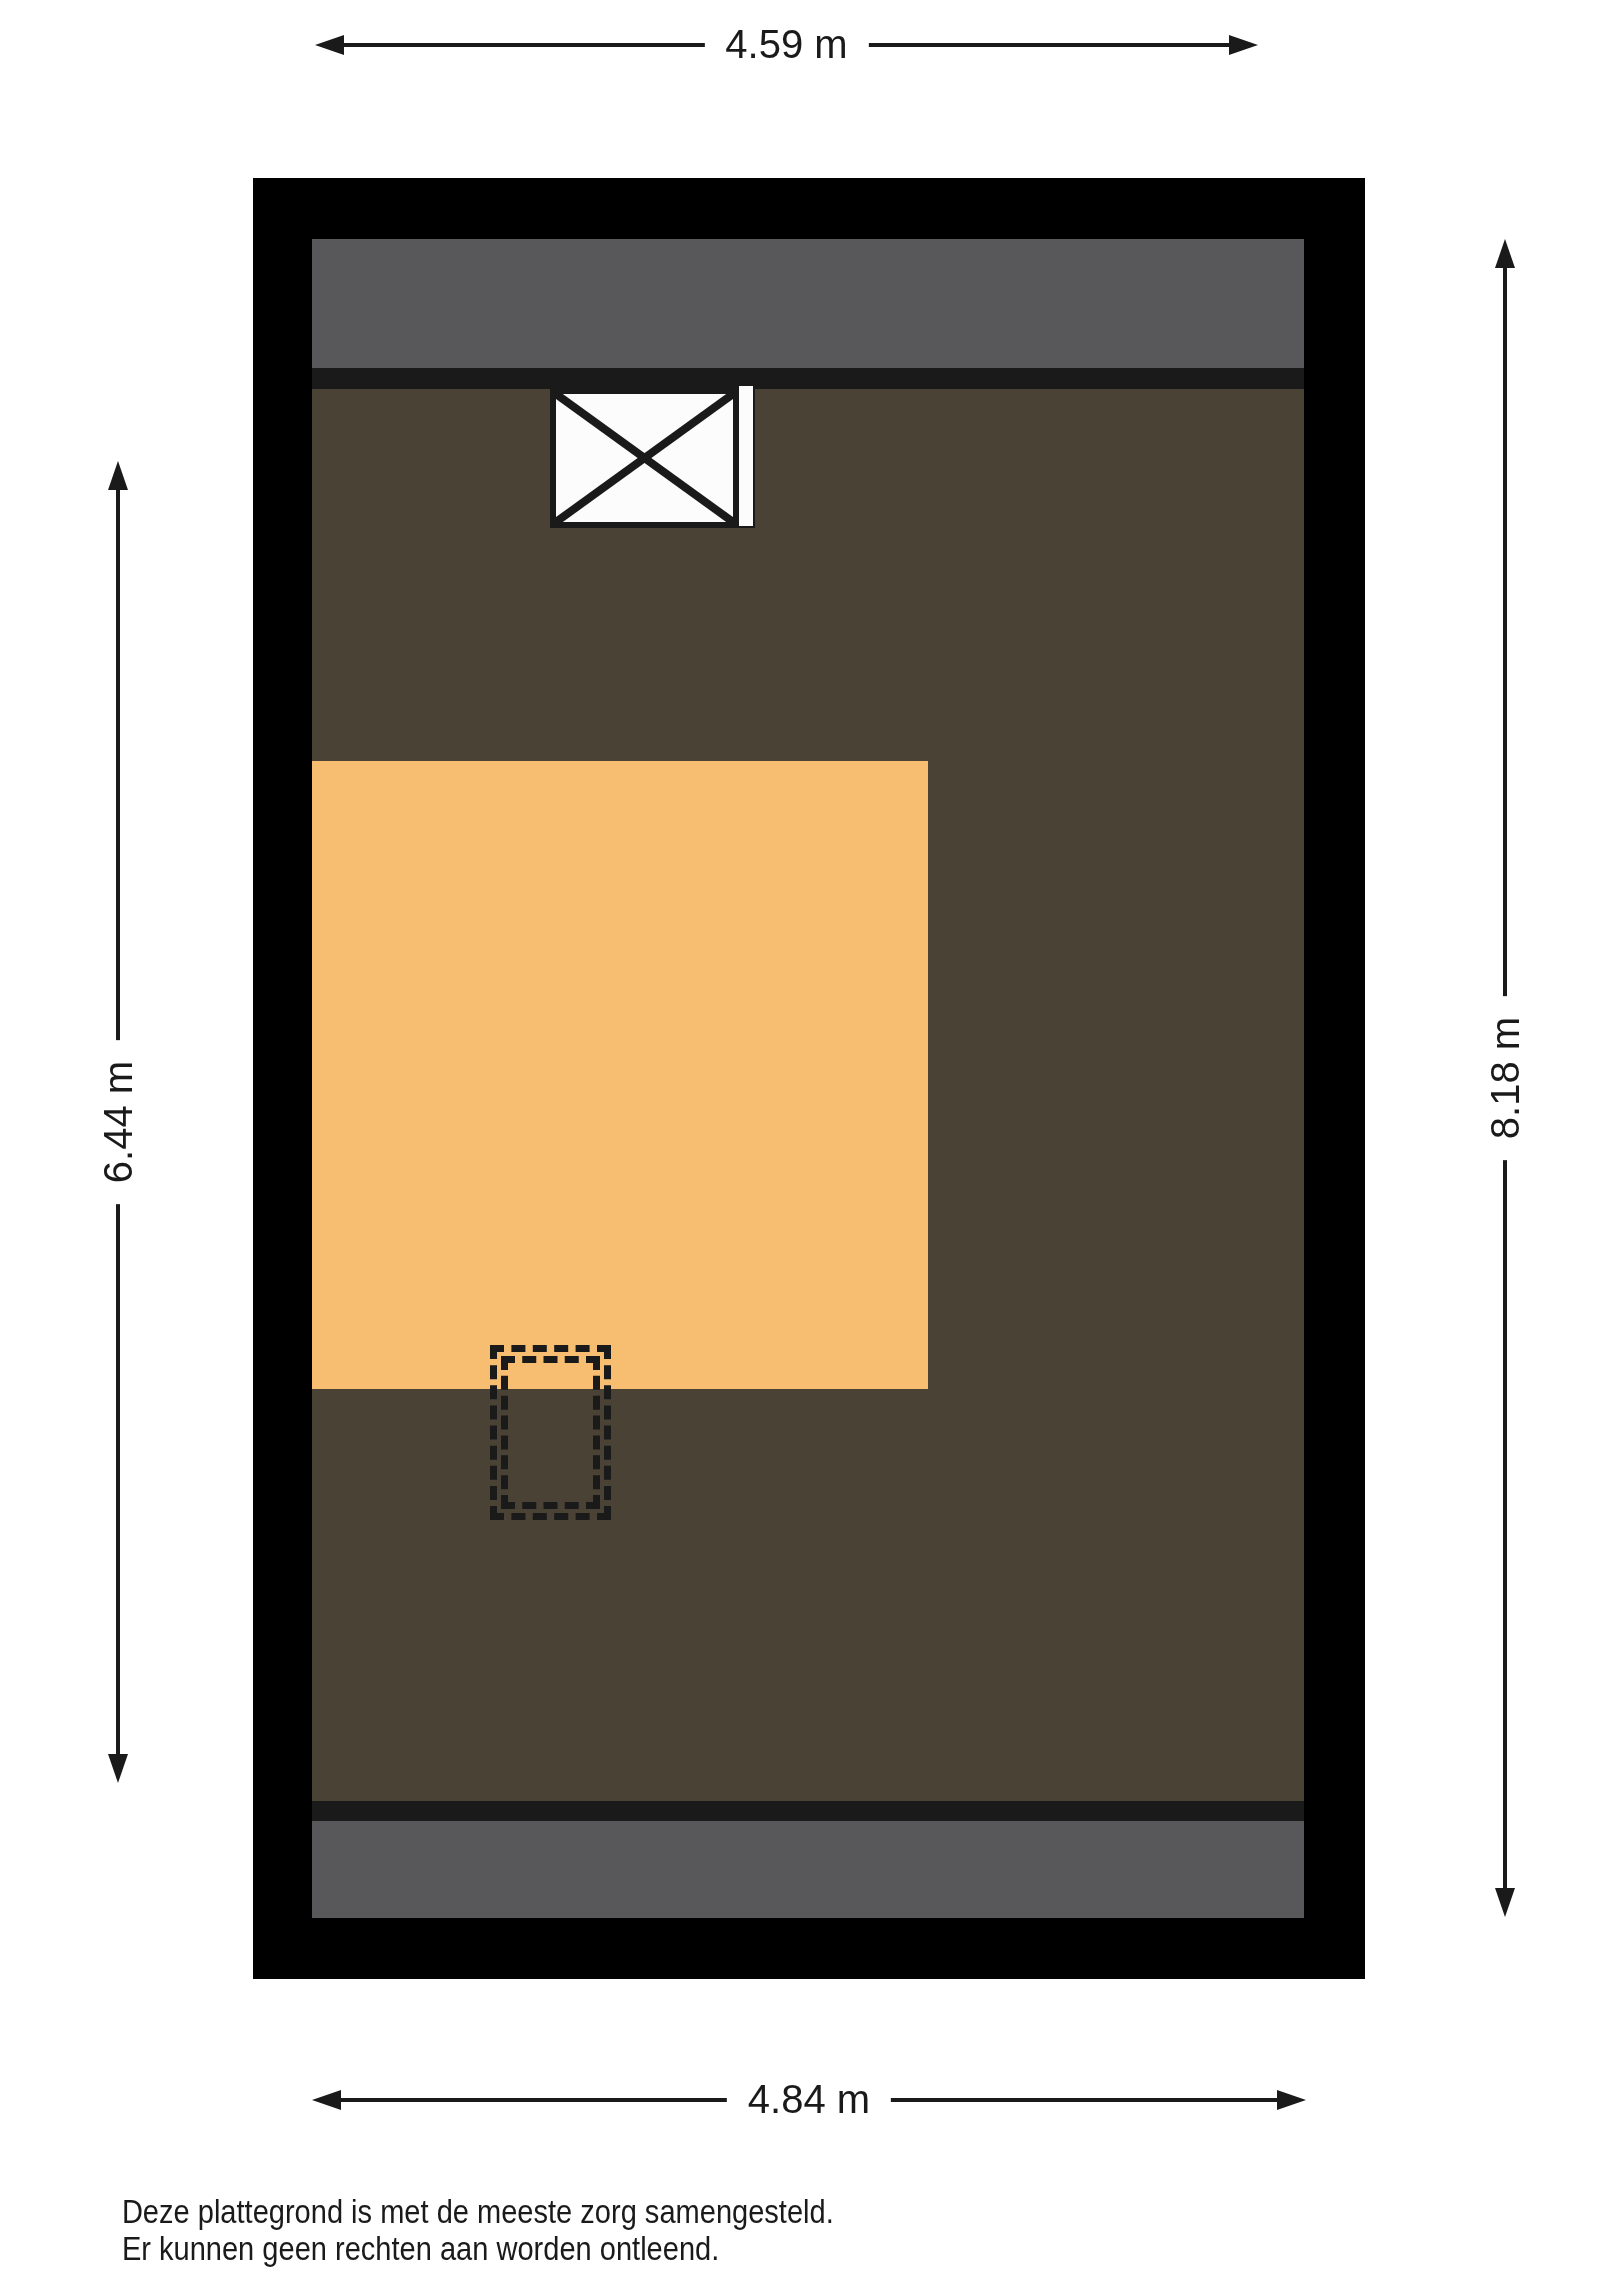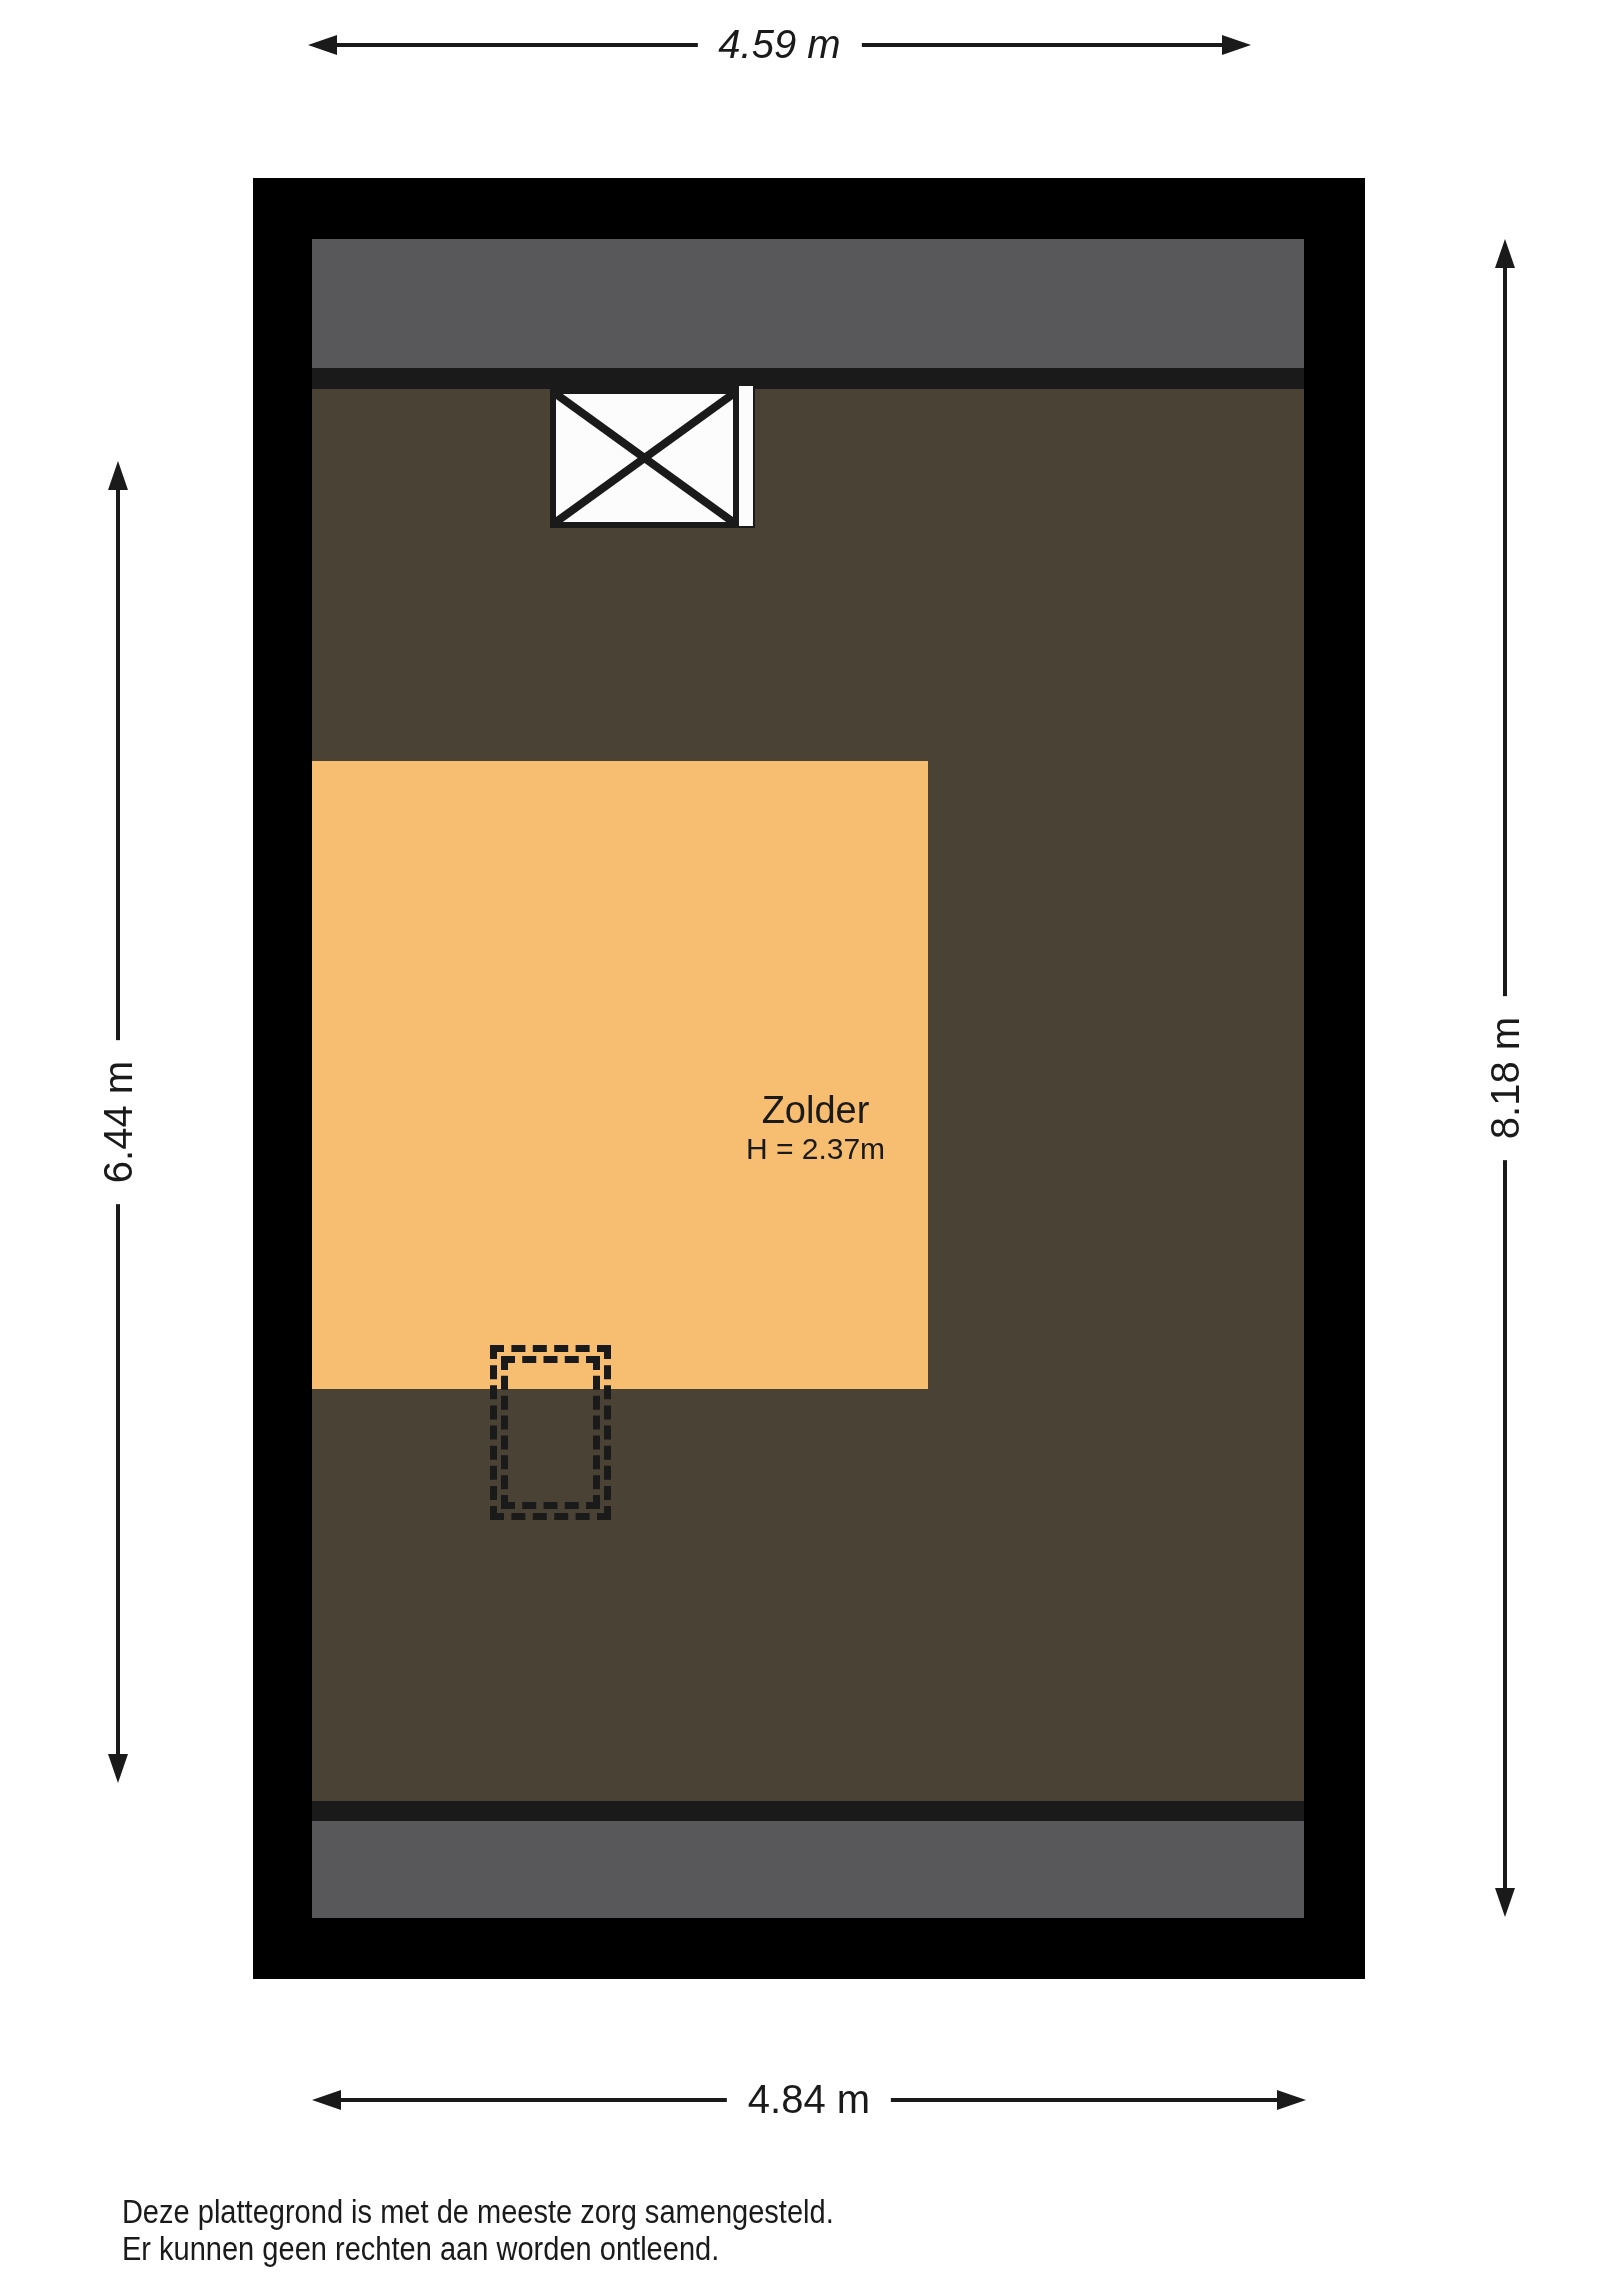--- a/index.html
+++ b/index.html
@@ -27,21 +27,21 @@
          border:7.2px dashed var(--line,#1a1a1a);z-index:4;}
   .hatch-inner{position:absolute;inset:4px;border:7.2px dashed var(--line,#1a1a1a);}
 
   
   .room-label{position:absolute;left:344px;top:850px;width:319px;text-align:center;z-index:5;color:var(--line,#1a1a1a);}
   .room-name{font-size:38px;line-height:43px;}
   .room-height{font-size:30px;line-height:33px;}
 
   
   .dim{position:absolute;}
-  .dim-top{left:308px;top:34px;width:943px;height:22px;font-style:italic;}
+  .dim-top{left:315px;top:34px;width:943px;height:22px;}
   .dim-bottom{left:312px;top:2089px;width:994px;height:22px;}
   .dim-left{left:107px;top:461px;width:22px;height:1322px;}
   .dim-right{left:1494px;top:239px;width:22px;height:1678px;}
 
   .line-h{position:absolute;left:24px;right:24px;top:50%;margin-top:-2px;height:4px;background:var(--line,#1a1a1a);}
   .line-v{position:absolute;top:24px;bottom:24px;left:50%;margin-left:-2px;width:4px;background:var(--line,#1a1a1a);}
   .ah{position:absolute;width:0;height:0;}
   .ah-left{left:0;top:50%;margin-top:-10.4px;border-top:10.4px solid transparent;border-bottom:10.4px solid transparent;border-right:29px solid var(--line,#1a1a1a);}
   .ah-right{right:0;top:50%;margin-top:-10.4px;border-top:10.4px solid transparent;border-bottom:10.4px solid transparent;border-left:29px solid var(--line,#1a1a1a);}
   .ah-up{top:0;left:50%;margin-left:-10.4px;border-left:10.4px solid transparent;border-right:10.4px solid transparent;border-bottom:29px solid var(--line,#1a1a1a);}
@@ -103,24 +103,20 @@
         <svg viewBox="0 0 221 160" preserveAspectRatio="none">
           <line x1="0" y1="0" x2="221" y2="160" stroke="#1a1a1a" stroke-width="10"></line>
           <line x1="221" y1="0" x2="0" y2="160" stroke="#1a1a1a" stroke-width="10"></line>
         </svg>
       </div>
 
       <div class="hatch">
         <div class="hatch-inner"></div>
       </div>
 
-      <div class="room-label">
-        <div class="room-name">Zolder</div>
-        <div class="room-height">H = 2.37m</div>
-      </div>
     </div>
   </div>
 
   <div class="footer">
     <span>Deze plattegrond is met de meeste zorg samengesteld.</span>
     <span>Er kunnen geen rechten aan worden ontleend.</span>
   </div>
 
 </div>
 

